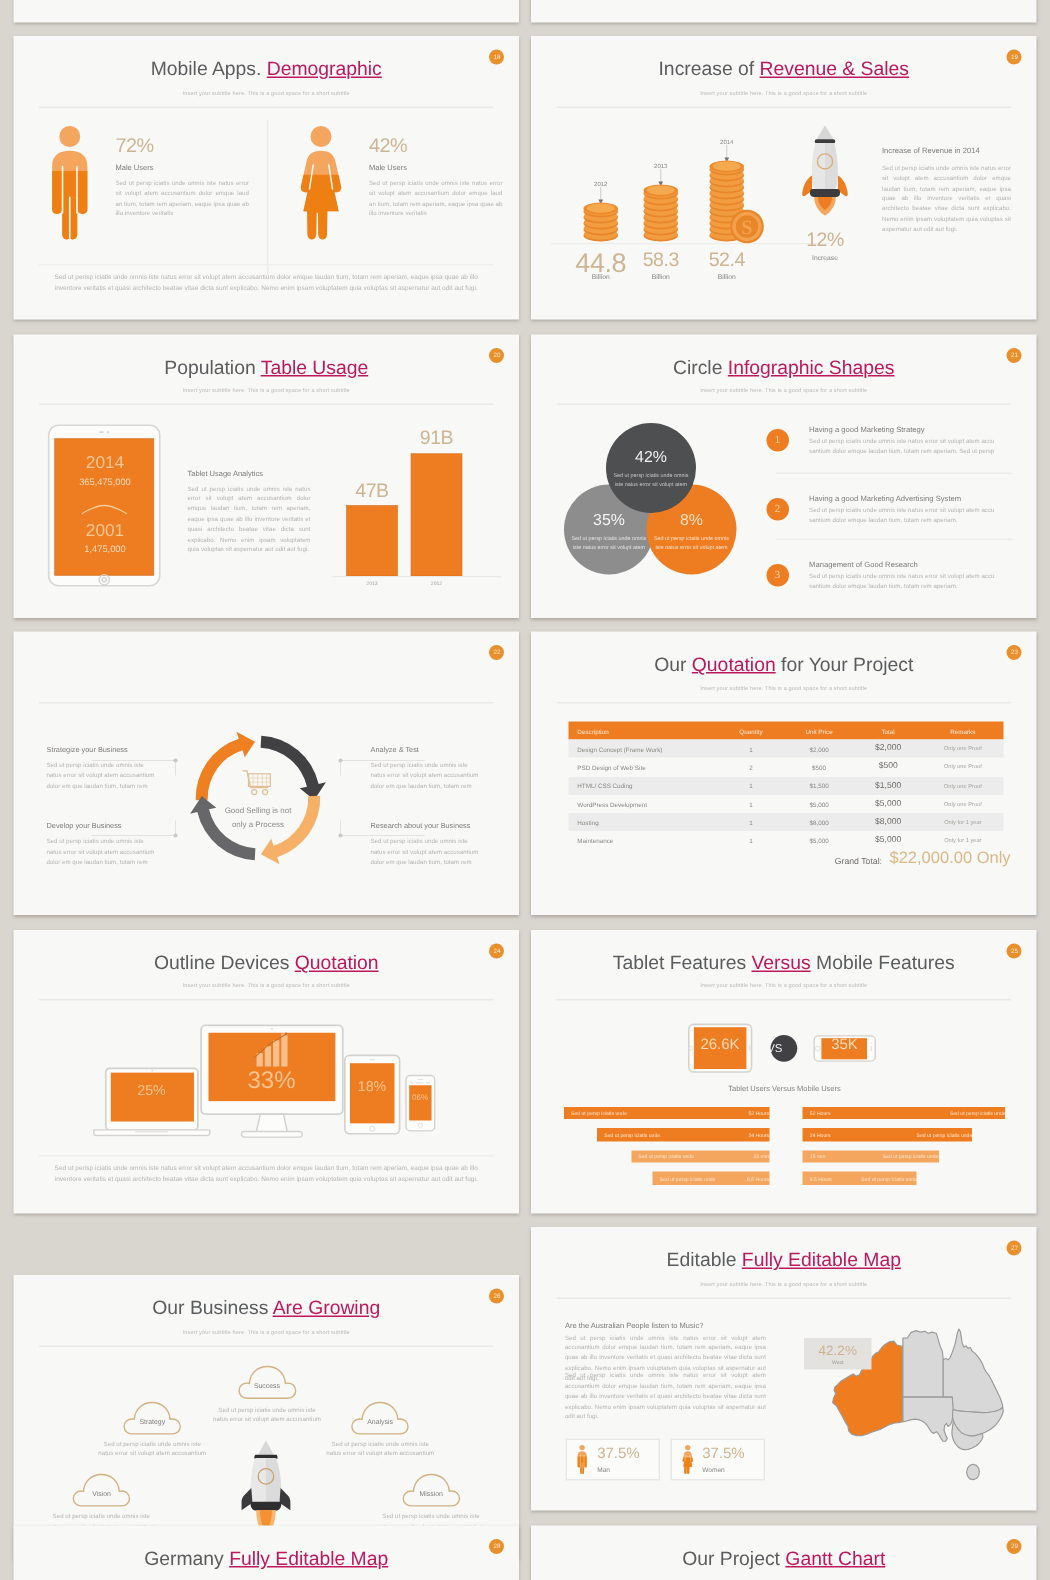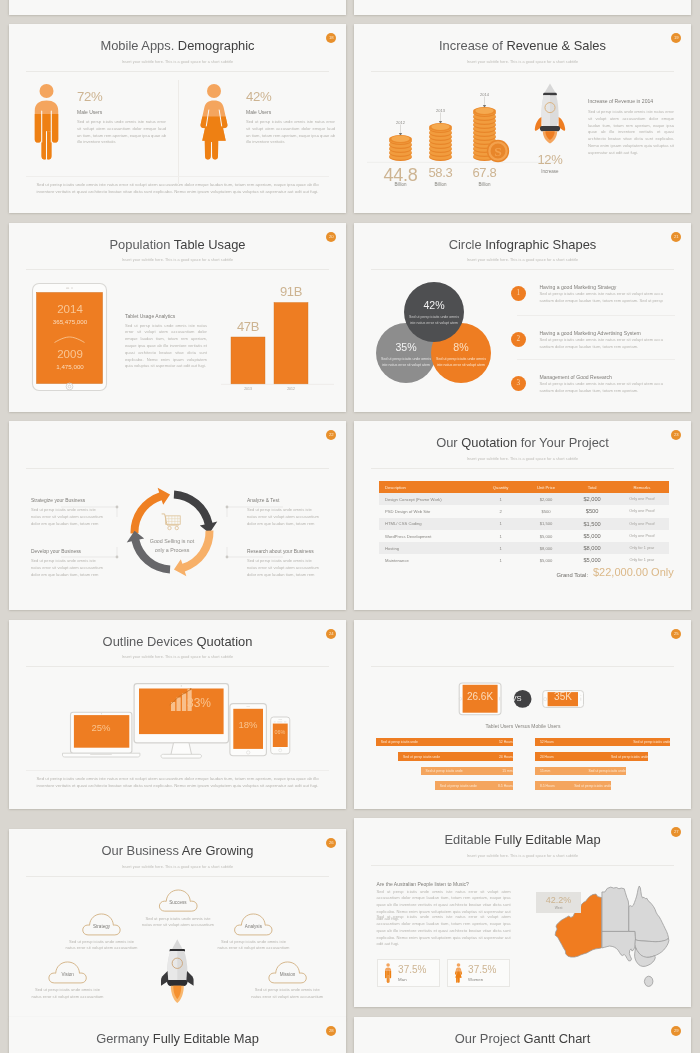--- a/index.html
+++ b/index.html
@@ -5,21 +5,21 @@
 <style>
   html,body{margin:0;padding:0;}
   body{width:700px;height:1053px;background:#d9d6d0;font-family:"Liberation Sans",sans-serif;overflow:hidden;}
   .grid{position:absolute;left:9px;top:24.1px;width:682px;height:1420px;}
   .slide{position:absolute;width:337px;height:189px;background:#f8f8f7;
          box-shadow:0 1.2px 2.2px rgba(110,104,92,.42);overflow:hidden;}
   .col0{left:0;} .col1{left:345px;}
   .hdr{position:absolute;left:0;right:0;top:16px;text-align:center;}
   .ttl{font-size:12.9px;line-height:1;white-space:nowrap;font-weight:400;}
   .ttl .a{color:#5b5c5e;}
-  .ttl .b{color:#404040;}
+  .ttl .b{color:#be185d;text-decoration:underline;}
   .sub{font-size:3.7px;color:#bbb9b4;margin-top:6.5px;letter-spacing:.1px;}
   .rule{position:absolute;left:17px;right:17px;top:46.5px;height:1px;background:#eae9e6;}
   .badge{position:absolute;right:9.7px;top:9px;width:10px;height:10px;border-radius:50%;
          background:#e8902c;color:#fbe7cd;font-size:4.2px;line-height:10px;text-align:center;
          font-family:"Liberation Sans",sans-serif;}
   .bt{color:#b6b4af;font-size:4.08px;line-height:1.66;letter-spacing:.02px;}
   .ht{color:#7e7c78;font-size:5.0px;}
   .pct{color:#cdb492;letter-spacing:-.3px;}
   svg{display:block;overflow:visible;}
   .ab{position:absolute;}
@@ -168,21 +168,21 @@
         <circle cx="144" cy="127" r="8.6" fill="none" stroke="#f3a14c" stroke-width="2.3"></circle>
         <text x="144" y="132" font-size="13.5" text-anchor="middle" fill="#f3a14c" font-family="Liberation Serif,serif" font-weight="bold">S</text>
       </svg>
       <div class="ab" style="left:34.5px;top:95.5px;width:24px;text-align:center;font-size:4.0px;color:#8b8986">2012</div>
       <div class="ab" style="left:74.5px;top:83.5px;width:24px;text-align:center;font-size:4.0px;color:#8b8986">2013</div>
       <div class="ab" style="left:118.5px;top:67.5px;width:24px;text-align:center;font-size:4.0px;color:#8b8986">2014</div>
       <div class="ab pct" style="left:24.5px;top:141px;width:44px;text-align:center;font-size:18px">44.8</div>
       <div class="ab" style="left:24.5px;top:158px;width:44px;text-align:center;font-size:4.5px;color:#86847f">Billion</div>
       <div class="ab pct" style="left:64.5px;top:141px;width:44px;text-align:center;font-size:13px">58.3</div>
       <div class="ab" style="left:64.5px;top:158px;width:44px;text-align:center;font-size:4.5px;color:#86847f">Billion</div>
-      <div class="ab pct" style="left:108.5px;top:141px;width:44px;text-align:center;font-size:13px">67.8</div>
+      <div class="ab pct" style="left:108.5px;top:141px;width:44px;text-align:center;font-size:13px">52.4</div>
       <div class="ab" style="left:108.5px;top:158px;width:44px;text-align:center;font-size:4.5px;color:#86847f">Billion</div>
       <div class="ab" style="left:178px;top:58px">
         <svg width="36.0" height="62.0" viewBox="0 0 100 170">
   <path d="M50 3 C58 16 66 30 66 30 L34 30 C34 30 42 16 50 3 Z" fill="#d7d7d7"></path>
   <rect x="31" y="29" width="38" height="8" rx="4" fill="#3c3c3e"></rect>
   <path d="M33 36 L67 36 C72 52 74 74 74 96 C74 108 71 118 67 124 L33 124 C29 118 26 108 26 96 C26 74 28 52 33 36 Z" fill="#dcdcdc"></path>
   <path d="M33 36 L50 36 L50 124 L33 124 C29 118 26 108 26 96 C26 74 28 52 33 36 Z" fill="#e6e6e6"></path>
   <circle cx="50" cy="70" r="14" fill="none" stroke="#d9b07a" stroke-width="2.6"></circle>
   <path d="M26 96 C18 100 10 112 8 128 C7 134 10 136 14 133 L26 124 Z" fill="#ee7d22"></path>
   <path d="M74 96 C82 100 90 112 92 128 C93 134 90 136 86 133 L74 124 Z" fill="#ee7d22"></path>
@@ -207,21 +207,21 @@
         <rect x="23.5" y="60.5" width="74" height="107" rx="6.5" fill="#fcfcfb" stroke="#d9d8d5" stroke-width="1.1"></rect>
         <rect x="27.5" y="69.5" width="66" height="91" fill="#ee7d22" stroke="#cf6f1e" stroke-width="0.5"></rect>
         <circle cx="60.5" cy="163.5" r="3.4" fill="none" stroke="#d4d3d0" stroke-width="0.9"></circle>
         <circle cx="60.5" cy="163.5" r="1.4" fill="none" stroke="#d4d3d0" stroke-width="0.9"></circle>
         <rect x="57" y="64.5" width="3.2" height="1.2" rx="0.5" fill="#ddd9d4"></rect>
         <circle cx="63" cy="65.1" r="0.8" fill="#ddd9d4"></circle>
         <path d="M45.5 119.5 C52 115.5 57 114 60.5 114 C64 114 69 115.5 75.5 119.5" fill="none" stroke="#f8c796" stroke-width="0.85"></path>
       </svg>
       <div class="ab" style="left:28px;top:80px;width:66px;text-align:center;font-size:11.5px;color:#f9c694">2014</div>
       <div class="ab" style="left:28px;top:95px;width:66px;text-align:center;font-size:6.2px;color:#fbddbf">365,475,000</div>
-      <div class="ab" style="left:28px;top:125px;width:66px;text-align:center;font-size:11.5px;color:#f9c694">2009</div>
+      <div class="ab" style="left:28px;top:125px;width:66px;text-align:center;font-size:11.5px;color:#f9c694">2001</div>
       <div class="ab" style="left:28px;top:140px;width:66px;text-align:center;font-size:6.2px;color:#fbddbf">1,475,000</div>
       <div class="ab ht" style="left:116px;top:90px;font-size:5.0px">Tablet Usage Analytics</div>
       <div class="ab bt" style="left:116px;top:100px;width:82px;text-align:justify">Sed ut persp iciatis unde omnis iste natus error sit volupt atem accusantium dolor emque laudan tium, totam rem aperiam, eaque ipsa quae ab illo inventore veritatis et quasi architecto beatae vitae dicta sunt explicabo. Nemo enim ipsam voluptatem quia voluptas sit aspernatur aut odit aut fugi.</div>
       <svg class="ab" style="left:0;top:0" width="337" height="189" viewBox="0 0 337 189">
         <rect x="222" y="114" width="34" height="47" fill="#ee7d22" stroke="#d2721e" stroke-width="0.4"></rect>
         <rect x="265" y="79.5" width="34" height="81.5" fill="#ee7d22" stroke="#d2721e" stroke-width="0.4"></rect>
         <line x1="212" y1="161.4" x2="325" y2="161.4" stroke="#eceae7" stroke-width="0.8"></line>
       </svg>
       <div class="ab pct" style="left:209px;top:96px;width:60px;text-align:center;font-size:13px">47B</div>
       <div class="ab pct" style="left:252px;top:61px;width:60px;text-align:center;font-size:13px">91B</div>
@@ -375,27 +375,31 @@
         <circle cx="239.2" cy="132.5" r="1.7" fill="none" stroke="#dbdad7" stroke-width="0.65"></circle>
         <rect x="237.4" y="86" width="3.6" height="0.8" rx="0.35" fill="#e3e2df"></rect>
         <rect x="261.7" y="97" width="19.1" height="36.9" rx="2.8" fill="#fcfcfb" stroke="#d3d2cf" stroke-width="0.95"></rect>
         <rect x="263.8" y="103.5" width="14.9" height="23.5" fill="#ee7d22"></rect>
         <circle cx="271.2" cy="130.3" r="1.5" fill="none" stroke="#dbdad7" stroke-width="0.55"></circle>
         <rect x="269.4" y="99.3" width="3.7" height="0.7" rx="0.3" fill="#e3e2df"></rect>
         <rect x="263.8" y="100.6" width="14.9" height="2.5" fill="#fbfbfa"></rect>
         <path d="M264.8 101.9 L266.6 101.9 M268.2 101.9 L273.2 101.9 M275 101.9 L277.4 101.9" stroke="#d3d2cf" stroke-width="0.5"></path>
       </svg>
       <div class="ab" style="left:62px;top:102px;width:60px;text-align:center;font-size:9.5px;color:#f9c48f">25%</div>
-      <div class="ab" style="left:142px;top:76px;width:60px;text-align:right;font-size:12px;color:#f9c48f">33%</div>
+      <div class="ab" style="left:142px;top:92px;width:60px;text-align:center;font-size:16px;color:#f9c48f">33%</div>
       <div class="ab" style="left:209px;top:99px;width:60px;text-align:center;font-size:9.5px;color:#f9c48f">18%</div>
       <div class="ab" style="left:246px;top:109px;width:50px;text-align:center;font-size:5.4px;color:#f9c48f">06%</div>
       <div class="ab" style="left:17px;right:17px;top:150px;height:1px;background:#efeeec"></div>
       <div class="ab bt" style="left:25px;width:287px;top:155px;text-align:center;font-size:4.32px">Sed ut perisp iciatis unde omnis iste natus error sit volupt atem accusantium dolor emque laudan tium, totam rem aperiam, eaque ipsa quae ab illo inventore veritatis et quasi architecto beatae vitae dicta sunt explicabo. Nemo enim ipsam voluptatem quia voluptas sit aspernatur aut odit aut fugi.</div>
     </div>
 <div style="top:595.8px" class="slide col1">
+      <div class="hdr">
+        <div class="ttl"><span class="a">Tablet Features</span> <span class="b">Versus</span> <span class="a">Mobile Features</span></div>
+        <div class="sub">Insert your subtitle here. This is a good space for a short subtitle</div>
+      </div>
       <div class="rule"></div>
       <div class="badge">25</div>
       <svg class="ab" style="left:0;top:0" width="337" height="189" viewBox="0 0 337 189">
         <rect x="105.2" y="62.9" width="41.8" height="31.8" rx="3.2" fill="#fcfcfb" stroke="#d3d2cf" stroke-width="1.05"></rect>
         <rect x="108.6" y="64.8" width="35" height="27.9" fill="#ee7d22"></rect>
         <circle cx="106.4" cy="78.8" r="1.3" fill="none" stroke="#dbdad7" stroke-width="0.55"></circle>
         <rect x="145.3" y="76.8" width="0.9" height="3.6" rx="0.4" fill="#e3e2df"></rect>
         <rect x="188.8" y="70.6" width="40.7" height="16.8" rx="2.8" fill="#fcfcfb" stroke="#d3d2cf" stroke-width="0.95"></rect>
         <rect x="193.6" y="72.1" width="30.4" height="14.1" fill="#ee7d22"></rect>
         <circle cx="191.2" cy="79.1" r="1.6" fill="none" stroke="#dbdad7" stroke-width="0.55"></circle>
@@ -425,21 +429,21 @@
       <div class="ab" style="left:180.9px;top:146.7px;width:90.7px;height:8.9px;background:#f4a55e"></div>
       <div class="ab" style="left:180.9px;top:149.3px;width:90.7px;font-size:3.4px;color:#fde6cf;padding-left:5px">15 mm</div>
       <div class="ab" style="left:180.9px;top:149.3px;width:90.7px;font-size:3.4px;color:#fde6cf;text-align:right;padding-right:5px">Sed ut persp iciatis unde</div>
       <div class="ab" style="left:80.8px;top:161.2px;width:77.9px;height:8.9px;background:#f4a55e"></div>
       <div class="ab" style="left:80.8px;top:163.8px;width:77.9px;font-size:3.4px;color:#fde6cf;padding-left:5px">Sed ut persp iciatis unde</div>
       <div class="ab" style="left:80.8px;top:163.8px;width:77.9px;font-size:3.4px;color:#fde6cf;text-align:right;padding-right:5px">8.5  Hours</div>
       <div class="ab" style="left:180.9px;top:161.2px;width:76.4px;height:8.9px;background:#f4a55e"></div>
       <div class="ab" style="left:180.9px;top:163.8px;width:76.4px;font-size:3.4px;color:#fde6cf;padding-left:5px">8.5  Hours</div>
       <div class="ab" style="left:180.9px;top:163.8px;width:76.4px;font-size:3.4px;color:#fde6cf;text-align:right;padding-right:5px">Sed ut persp iciatis unde</div>
     </div>
-<div style="top:805px" class="slide col0">
+<div style="top:826px" class="slide col0">
       <div class="hdr">
         <div class="ttl"><span class="a">Our Business</span> <span class="b">Are Growing</span></div>
         <div class="sub">Insert your subtitle here. This is a good space for a short subtitle</div>
       </div>
       <div class="rule"></div>
       <div class="badge">26</div>
       <div class="ab" style="left:148.7px;top:56.4px">
         <svg width="40.5" height="27.0" viewBox="0 0 89 62">
           <path d="M13.5 60 C6.1 60 1.2 55.0 1.2 48.5 C1.2 42.0 6.1 37.0 13.5 37.0 C14.7 37.0 15.9 37.2 17.0 37.5 C17.6 22.5 29.2 11.5 44.5 11.5 C59.8 11.5 71.4 22.5 72.0 37.5 C73.1 37.2 74.3 37.0 75.5 37.0 C82.9 37.0 87.8 42.0 87.8 48.5 C87.8 55.0 82.9 60 75.5 60 Z" fill="none" stroke="#d2b182" stroke-width="2.1" stroke-linejoin="round"></path>
         </svg>

